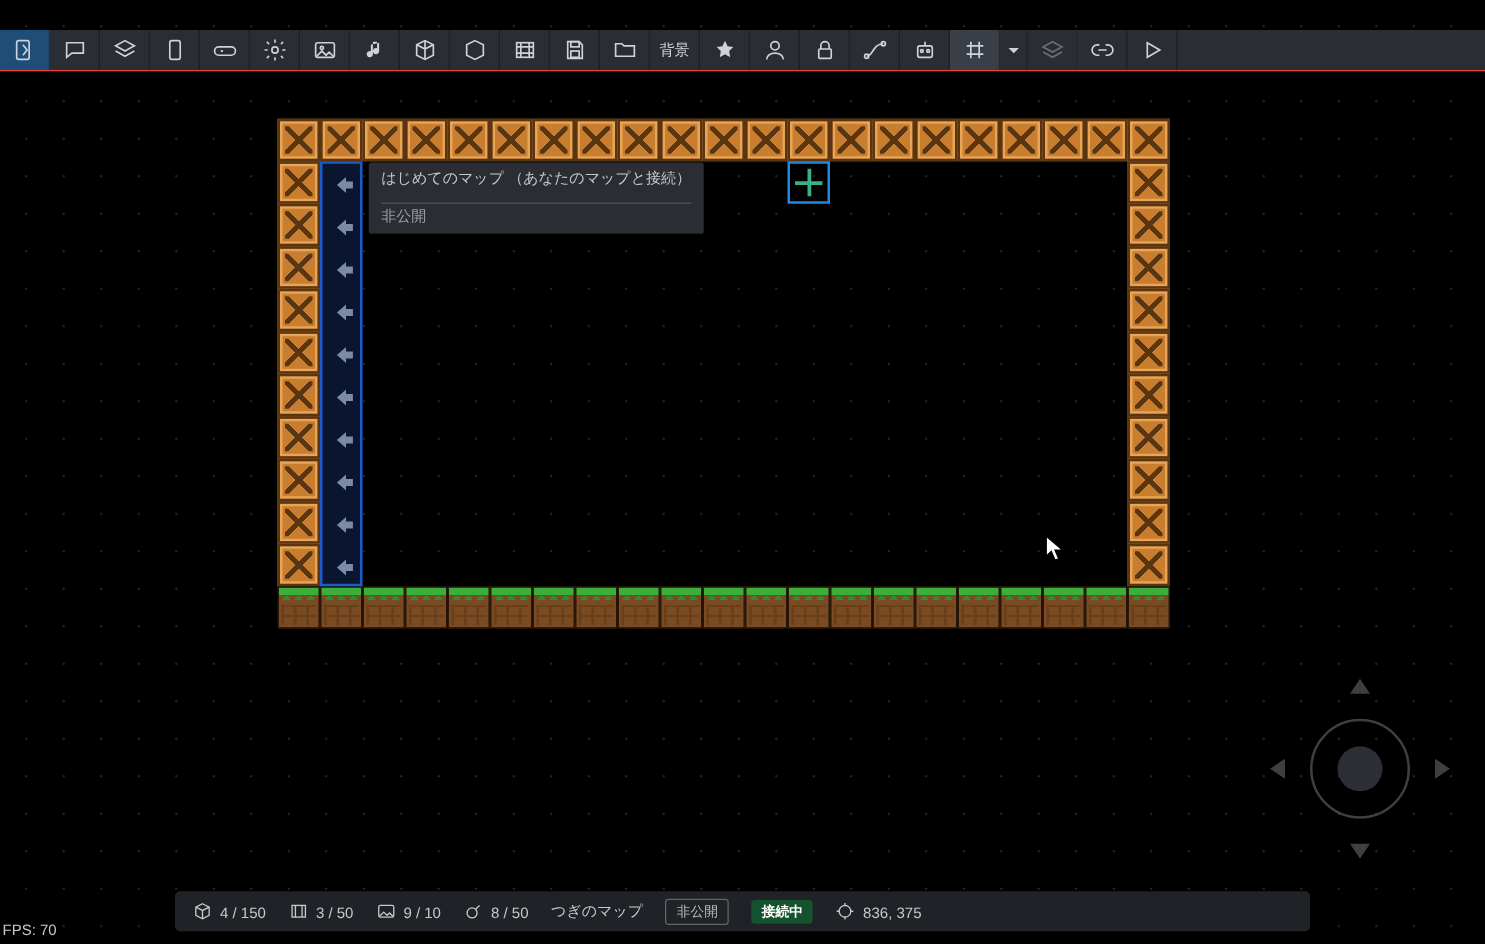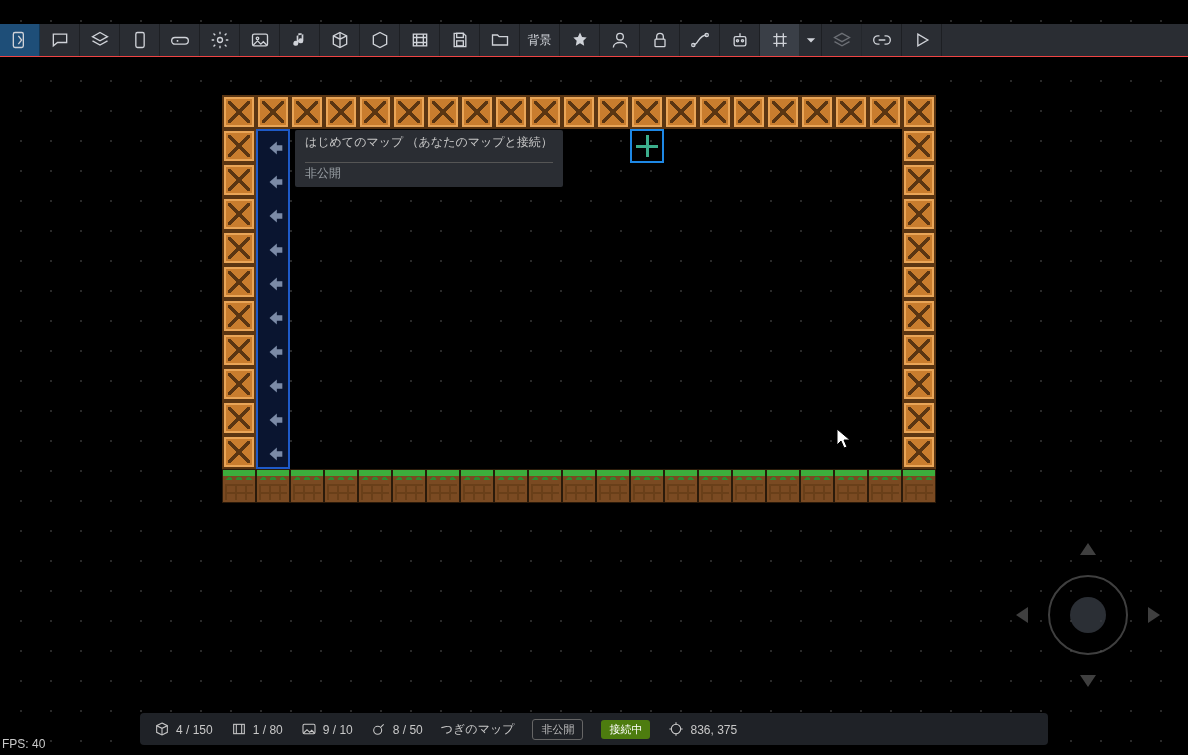--- a/index.html
+++ b/index.html
@@ -158,21 +158,21 @@
     z-index:50;
   }
   .status .item { display:flex; align-items:flex-end; gap:6px; }
   .status svg { width:16px; height:16px; stroke:#c8c8c8; fill:none; stroke-width:1.6;}
   .status .badge {
     padding:2px 8px;
     border-radius:3px;
     font-size:11px;
   }
   .badge-outline { border:1px solid #666; color:#bbb; }
-  .badge-green { background:#4d7c0f; color:#fff; }
+  .badge-green { background:#14532d; color:#fff;font-weight:bold; }
   
   .fps {
     position:absolute; left:2px; bottom:4px;
     font-size:12px; color:#c8c8c8;
     z-index:50;
   }
   
   .dpad {
     position:absolute;
     right:20px; bottom:60px;
@@ -485,21 +485,21 @@
         <path d="M12 3l8 4v10l-8 4-8-4V7z"></path>
         <path d="M4 7l8 4 8-4M12 11v10"></path>
       </svg>
     <span>4 / 150</span>
   </div>
   <div class="item">
     <svg viewBox="0 0 24 24">
         <rect x="4" y="5" width="16" height="14"></rect>
         <path d="M8 5v14M16 5v14"></path>
       </svg>
-    <span>1 / 80</span>
+    <span>3 / 50</span>
   </div>
   <div class="item">
     <svg viewBox="0 0 24 24">
         <rect x="3" y="5" width="18" height="14" rx="2"></rect>
         <path d="M4 18l5-5 4 4 3-3 4 4"></path>
       </svg>
     <span>9 / 10</span>
   </div>
   <div class="item">
     <svg viewBox="0 0 24 24">
@@ -515,13 +515,13 @@
   <div class="badge badge-green">接続中</div>
   <div class="item">
     <svg viewBox="0 0 24 24">
         <circle cx="12" cy="12" r="7"></circle>
         <path d="M12 2v4M12 18v4M2 12h4M18 12h4"></path>
       </svg>
     <span>836, 375</span>
   </div>
 </div>
 
-<div class="fps">FPS: 40</div>
+<div class="fps">FPS: 70</div>
 
 </body></html>

